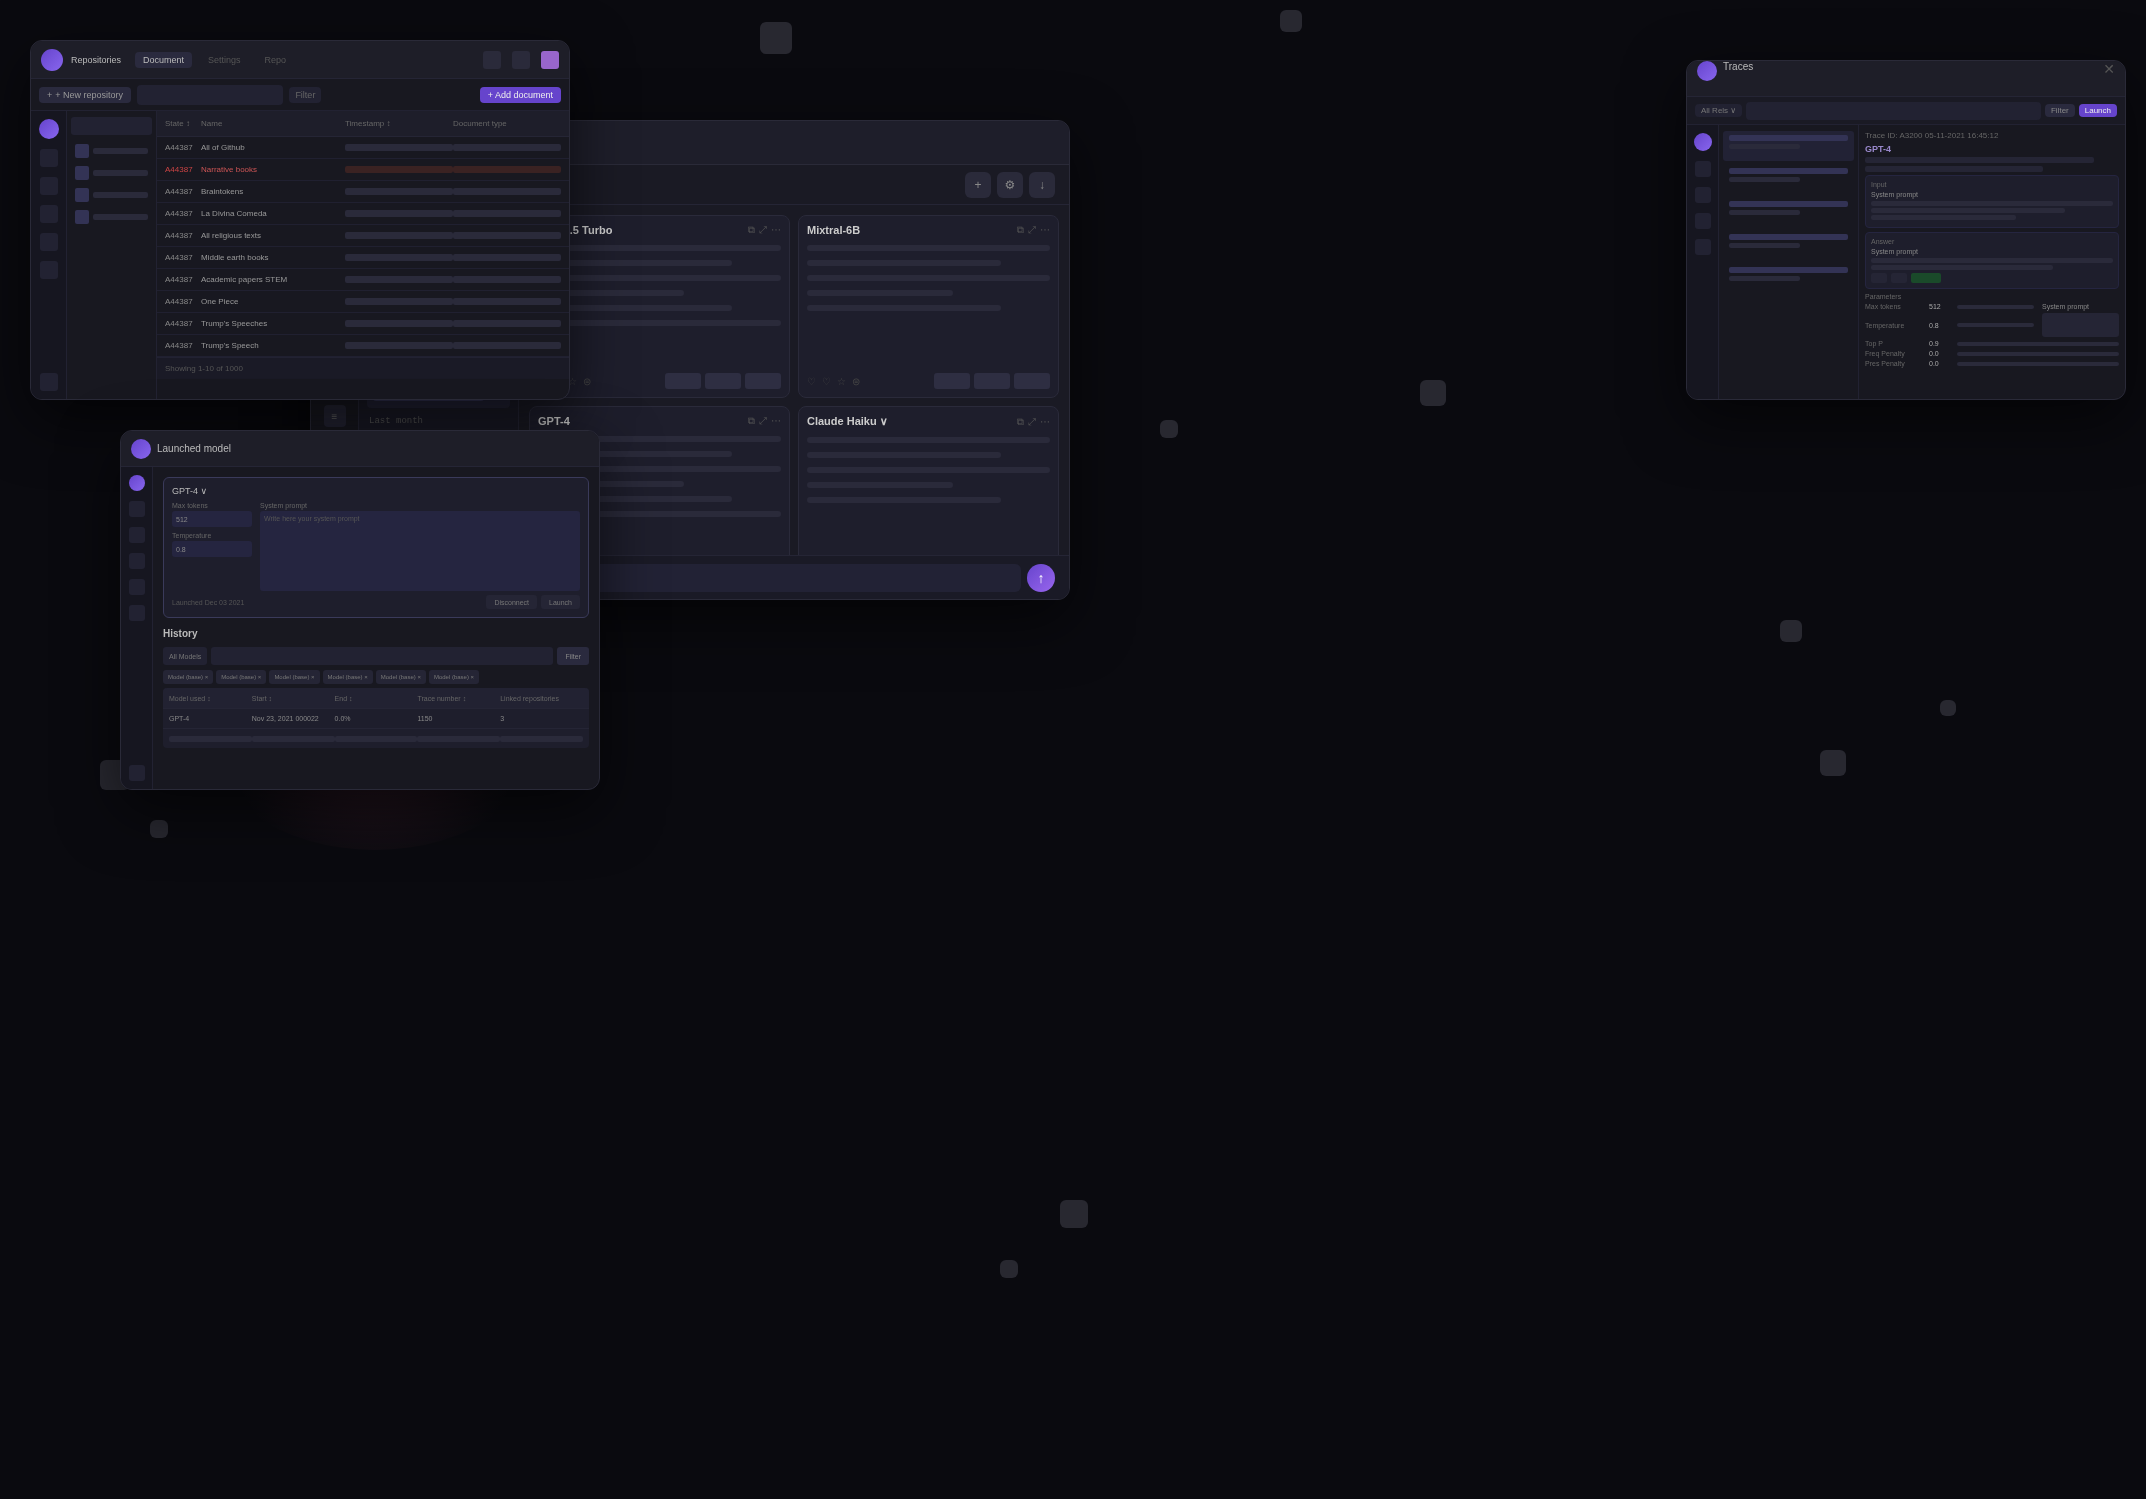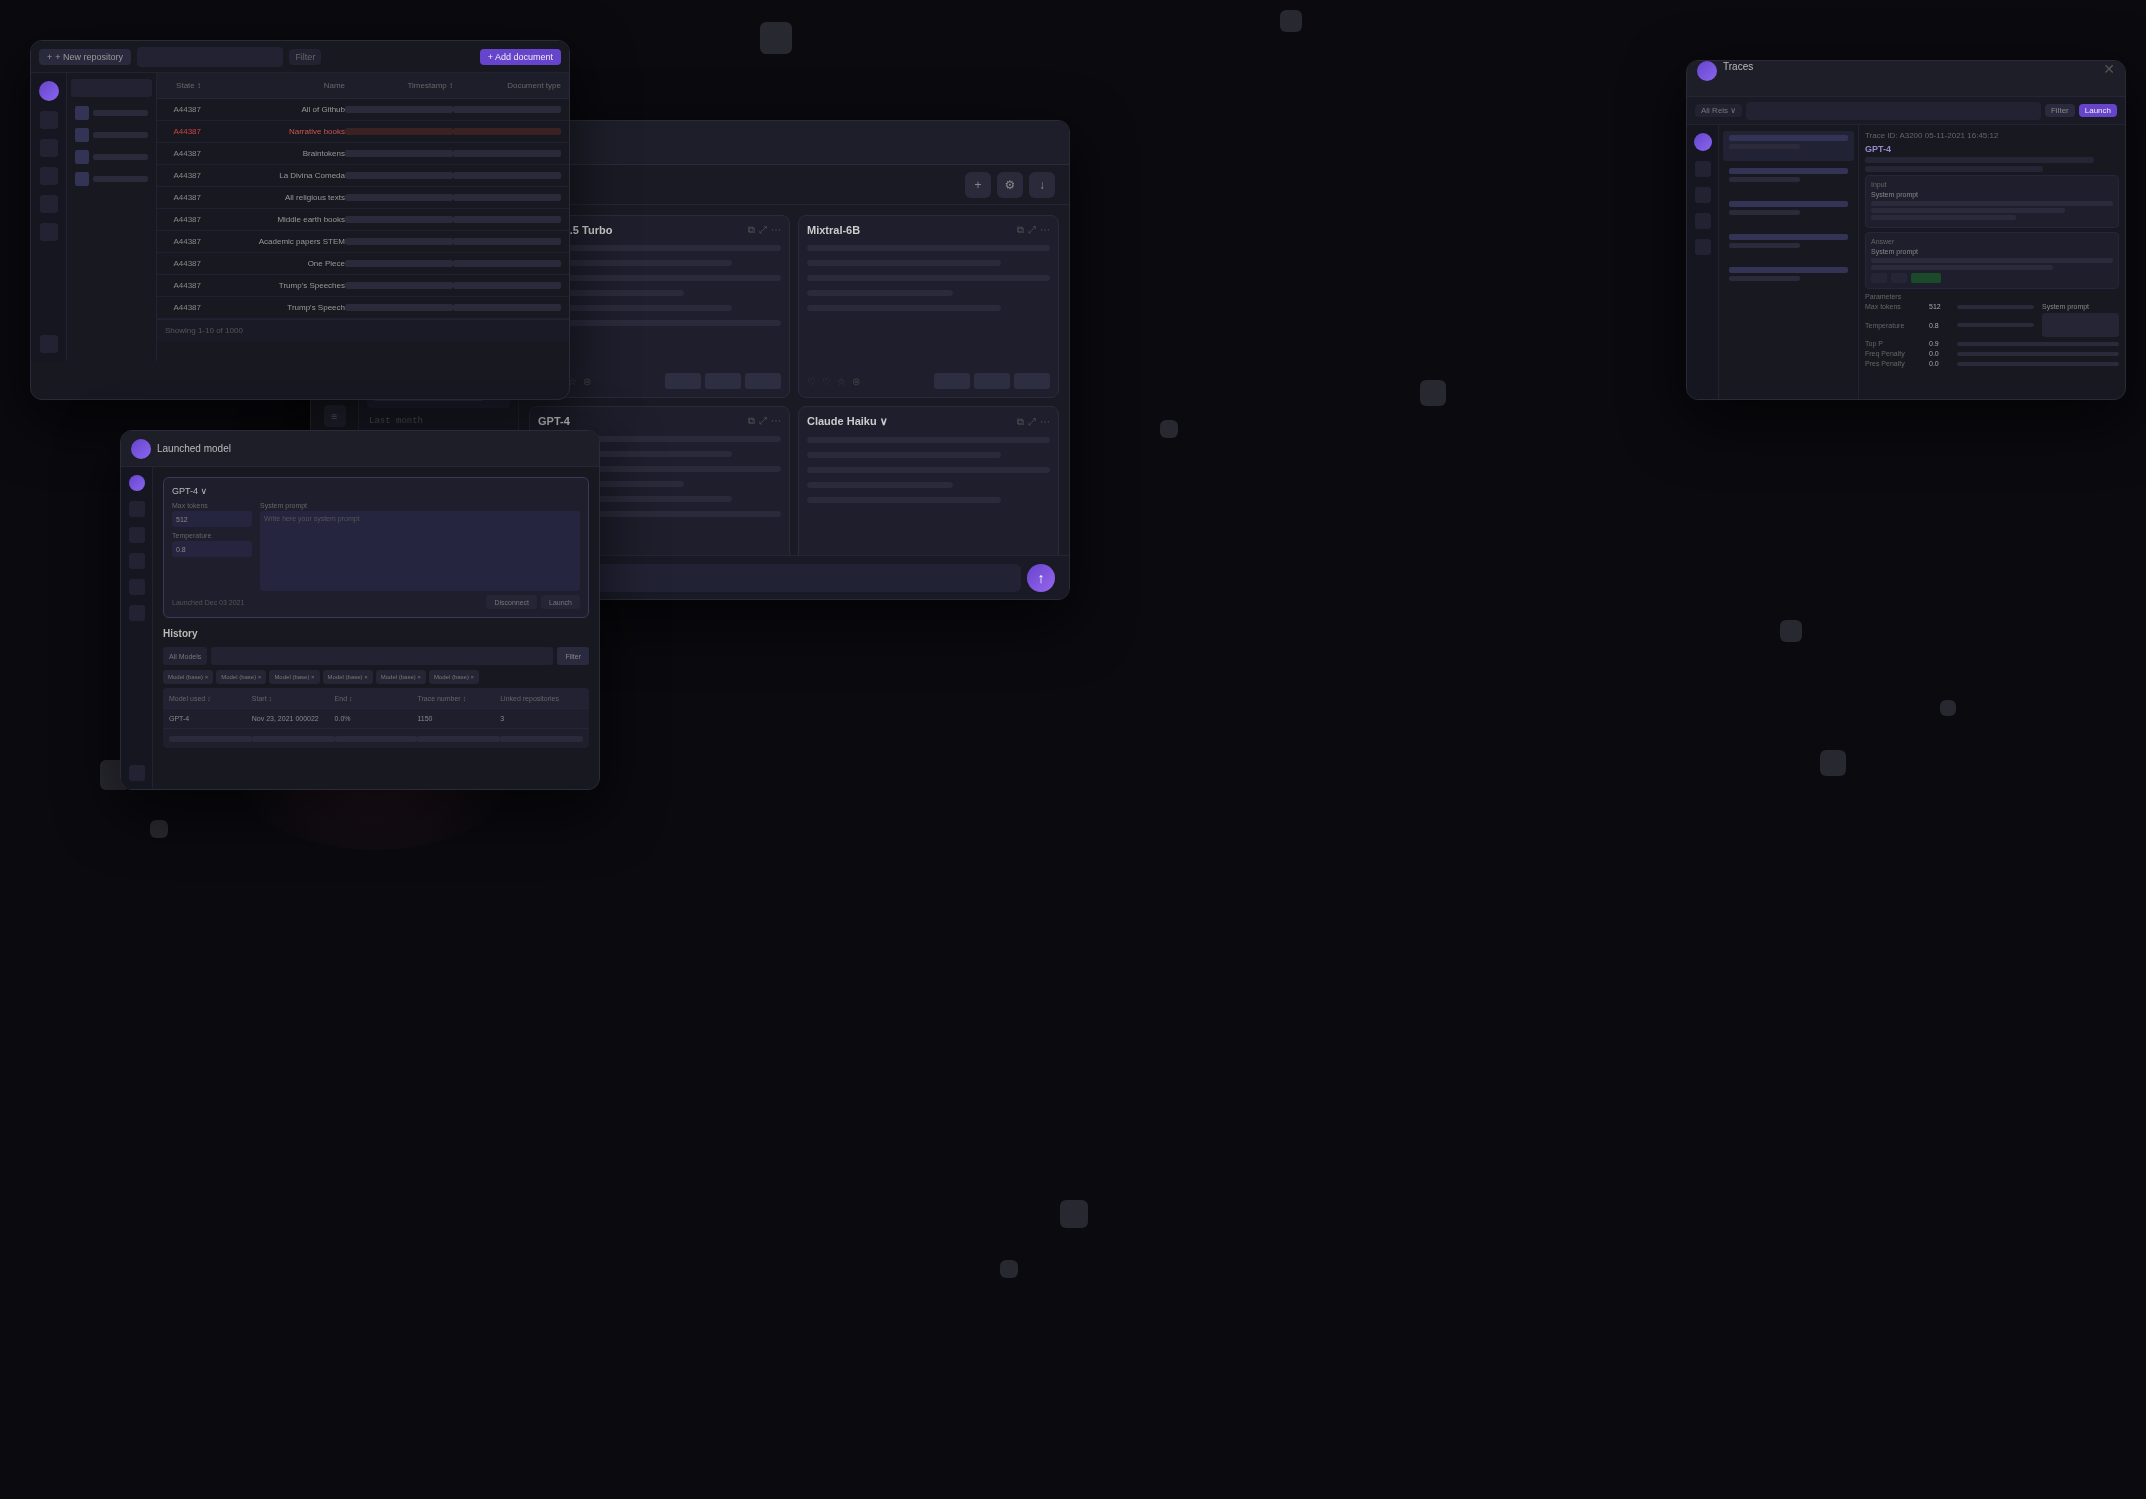--- a/index.html
+++ b/index.html
@@ -323,21 +323,21 @@
       background: #222232;
       border-radius: 4px;
     }
     .win-repo .sub-toolbar .filter-btn {
       background: #222232;
       border-radius: 4px;
       padding: 3px 6px;
       font-size: 9px;
       color: #666;
     }
-    .win-repo .layout { display: flex; height: calc(100% - 70px); text-align: right; }
+    .win-repo .layout { display: flex; height: calc(100% - 70px); }
     .win-repo .left-nav {
       width: 36px;
       background: #161620;
       border-right: 1px solid #222232;
       display: flex;
       flex-direction: column;
       align-items: center;
       padding: 8px 0;
       gap: 10px;
     }
@@ -830,20 +830,31 @@
 <div class="deco-square" style="left:1940px;top:700px;width:16px;height:16px;"></div>
 <div class="deco-square" style="left:1820px;top:750px;width:26px;height:26px;"></div>
 <div class="deco-square" style="left:1060px;top:1200px;width:28px;height:28px;"></div>
 <div class="deco-square" style="left:1000px;top:1260px;width:18px;height:18px;"></div>
 
 <div class="pink-glow" style="left:580px;top:180px;width:400px;height:300px;"></div>
 <div class="pink-glow" style="right:100px;top:100px;width:300px;height:250px;"></div>
 <div class="pink-glow" style="left:200px;top:600px;width:350px;height:250px;"></div>
 
 <div class="window win-repo">
+  <div class="titlebar">
+    <div class="logo"></div>
+    <span style="font-size:9px;color:#bbb;margin-right:6px;">Repositories</span>
+    <div class="tab">Document</div>
+    <span class="tab-inactive">Settings</span>
+    <span class="tab-inactive">Repo</span>
+    <div class="spacer"></div>
+    <div class="win-btn"></div>
+    <div class="win-btn"></div>
+    <div class="win-btn" style="background:#9966cc;"></div>
+  </div>
   <div class="sub-toolbar">
     <div class="add-repo-btn">
       <span>+</span>
       <span>+ New repository</span>
     </div>
     <div class="search"></div>
     <div class="filter-btn">Filter</div>
     <div style="flex:1"></div>
     <div style="background:#6644cc;border-radius:4px;padding:3px 8px;font-size:9px;color:#eee;">+ Add document</div>
   </div>

